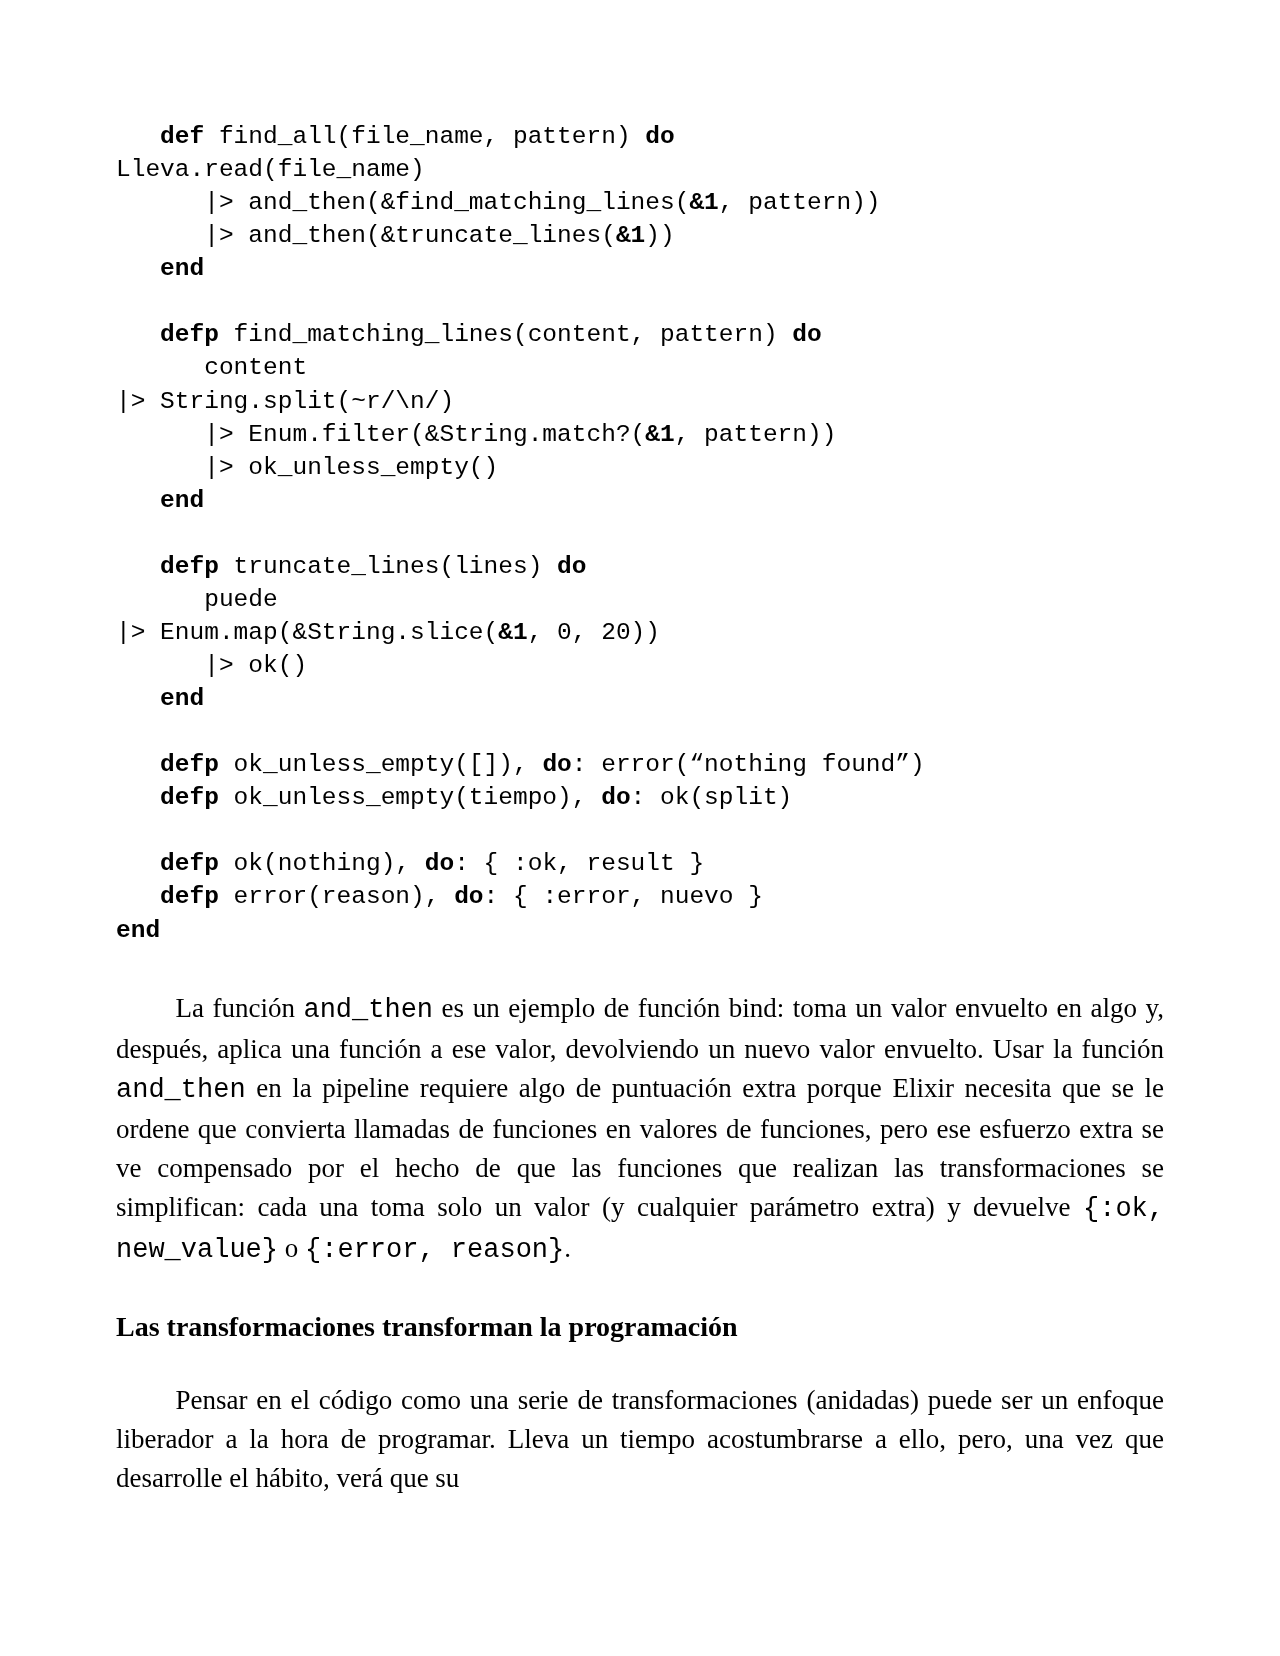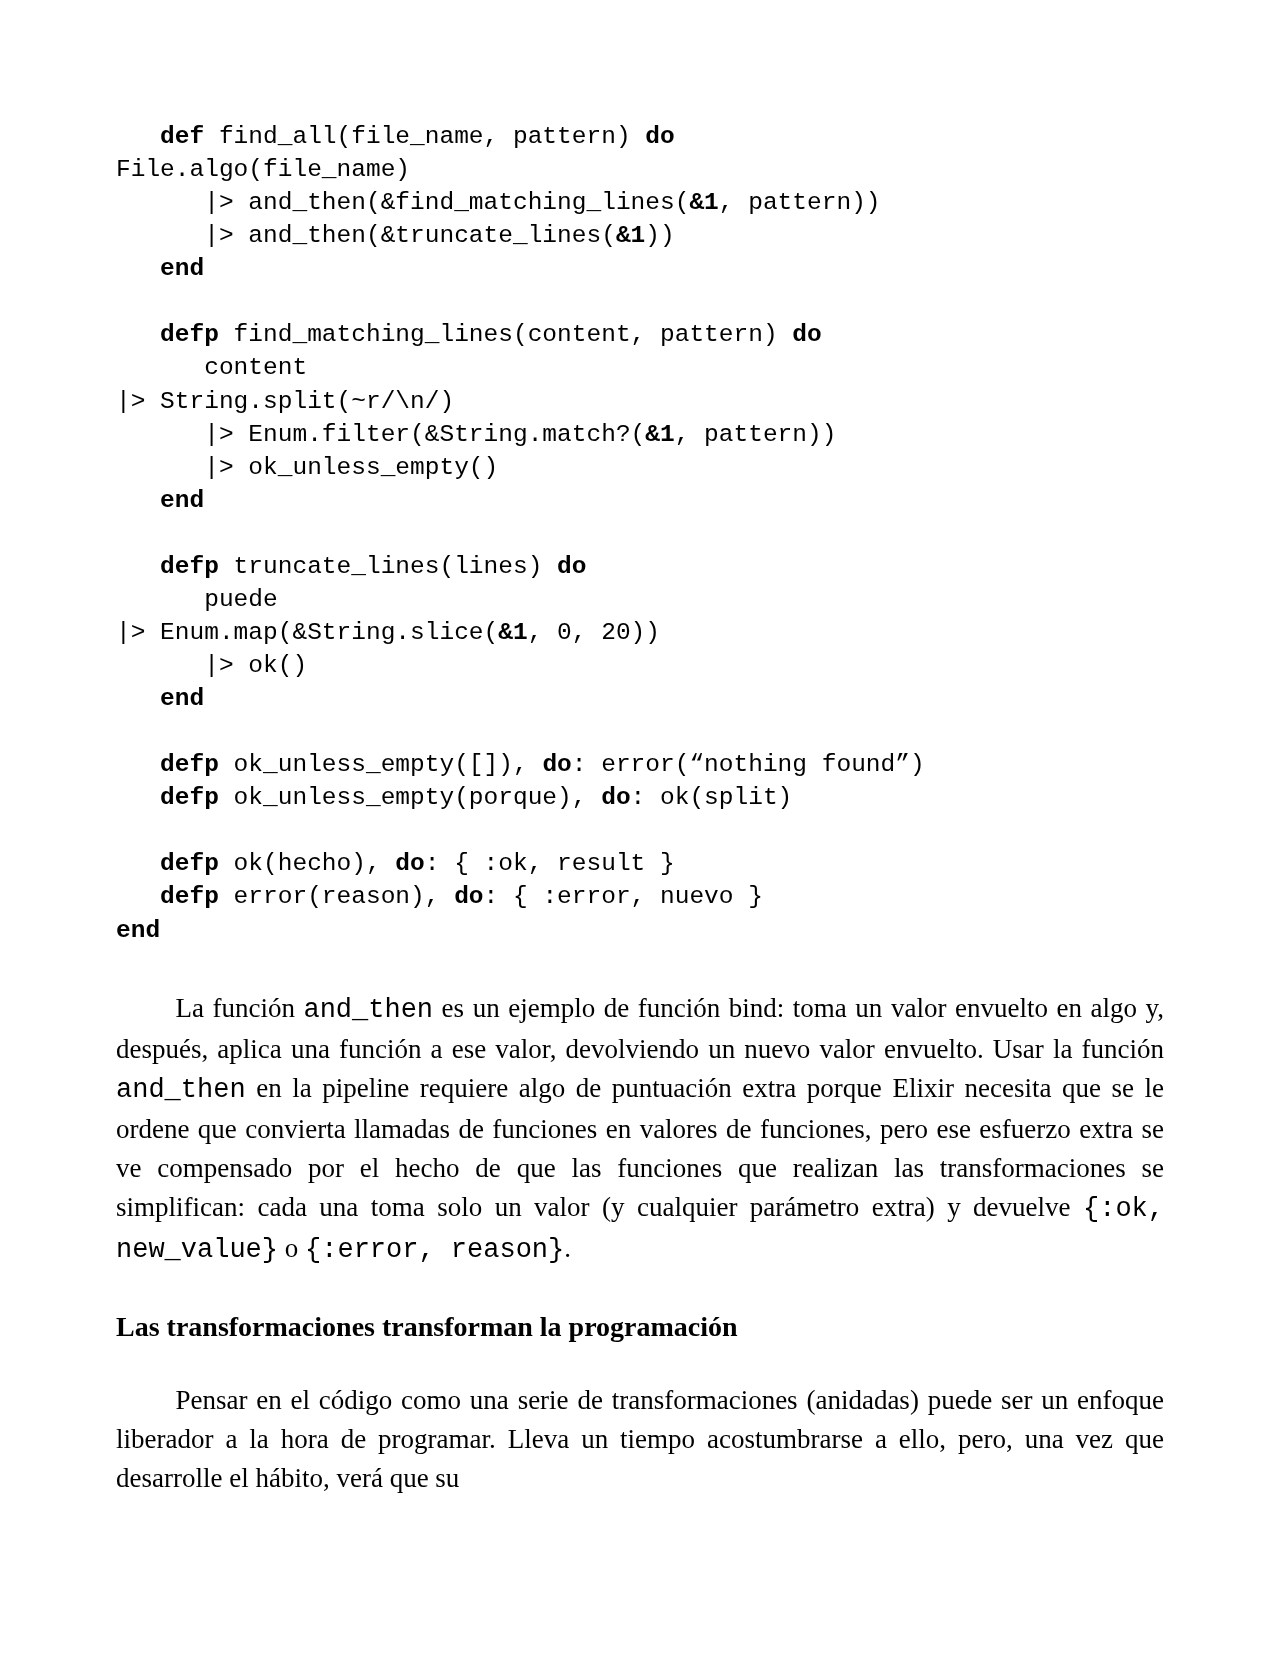--- a/index.html
+++ b/index.html
@@ -46,42 +46,42 @@
       font-family: Georgia, 'Times New Roman', serif;
       font-size: 28px;
       font-weight: bold;
       margin-bottom: 38px;
     }
   </style>
 </head>
 <body>
 
 <div class="code-block"><span>   </span><span class="kw">def</span><span> find_all(file_name, pattern) </span><span class="kw">do</span>
-<span>File.algo(file_name)</span>
+<span>Lleva.read(file_name)</span>
 <span>      |&gt; and_then(&amp;find_matching_lines(</span><span class="kw">&amp;1</span><span>, pattern))</span>
 <span>      |&gt; and_then(&amp;truncate_lines(</span><span class="kw">&amp;1</span><span>))</span>
 <span>   </span><span class="kw">end</span>
 <span></span>
 <span>   </span><span class="kw">defp</span><span> find_matching_lines(content, pattern) </span><span class="kw">do</span>
 <span>      content</span>
 <span>|&gt; String.split(~r/\n/)</span>
 <span>      |&gt; Enum.filter(&amp;String.match?(</span><span class="kw">&amp;1</span><span>, pattern))</span>
 <span>      |&gt; ok_unless_empty()</span>
 <span>   </span><span class="kw">end</span>
 <span></span>
 <span>   </span><span class="kw">defp</span><span> truncate_lines(lines) </span><span class="kw">do</span>
 <span>      puede</span>
 <span>|&gt; Enum.map(&amp;String.slice(</span><span class="kw">&amp;1</span><span>, 0, 20))</span>
 <span>      |&gt; ok()</span>
 <span>   </span><span class="kw">end</span>
 <span></span>
 <span>   </span><span class="kw">defp</span><span> ok_unless_empty([]), </span><span class="kw">do</span><span>: error(“nothing found”)</span>
-<span>   </span><span class="kw">defp</span><span> ok_unless_empty(porque), </span><span class="kw">do</span><span>: ok(split)</span>
+<span>   </span><span class="kw">defp</span><span> ok_unless_empty(tiempo), </span><span class="kw">do</span><span>: ok(split)</span>
 <span></span>
-<span>   </span><span class="kw">defp</span><span> ok(hecho), </span><span class="kw">do</span><span>: { :ok, result }</span>
+<span>   </span><span class="kw">defp</span><span> ok(nothing), </span><span class="kw">do</span><span>: { :ok, result }</span>
 <span>   </span><span class="kw">defp</span><span> error(reason), </span><span class="kw">do</span><span>: { :error, nuevo }</span>
 <span class="kw">end</span></div>
 
 <p class="body-para"><span class="indent"></span><span>La función </span><span class="mono">and_then</span><span> es un ejemplo de función </span><span class="ital">bind</span><span>: toma un valor envuelto en algo y, después, aplica una función a ese valor, devolviendo un nuevo valor envuelto. Usar la función </span><span class="mono">and_then</span><span> en la </span><span class="ital">pipeline</span><span> requiere algo de puntuación extra porque Elixir necesita que se le ordene que convierta llamadas de funciones en valores de funciones, pero ese esfuerzo extra se ve compensado por el hecho de que las funciones que realizan las transformaciones se simplifican: cada una toma solo un valor (y cualquier parámetro extra) y devuelve </span><span class="mono">{:ok, new_value}</span><span> o </span><span class="mono">{:error, reason}</span><span>.</span></p>
 
 <h2 class="section-heading">Las transformaciones transforman la programación</h2>
 
 <p class="body-para"><span class="indent"></span><span>Pensar en el código como una serie de transformaciones (anidadas) puede ser un enfoque liberador a la hora de programar. Lleva un tiempo acostumbrarse a ello, pero, una vez que desarrolle el hábito, verá que su</span></p>
 
 </body></html>

